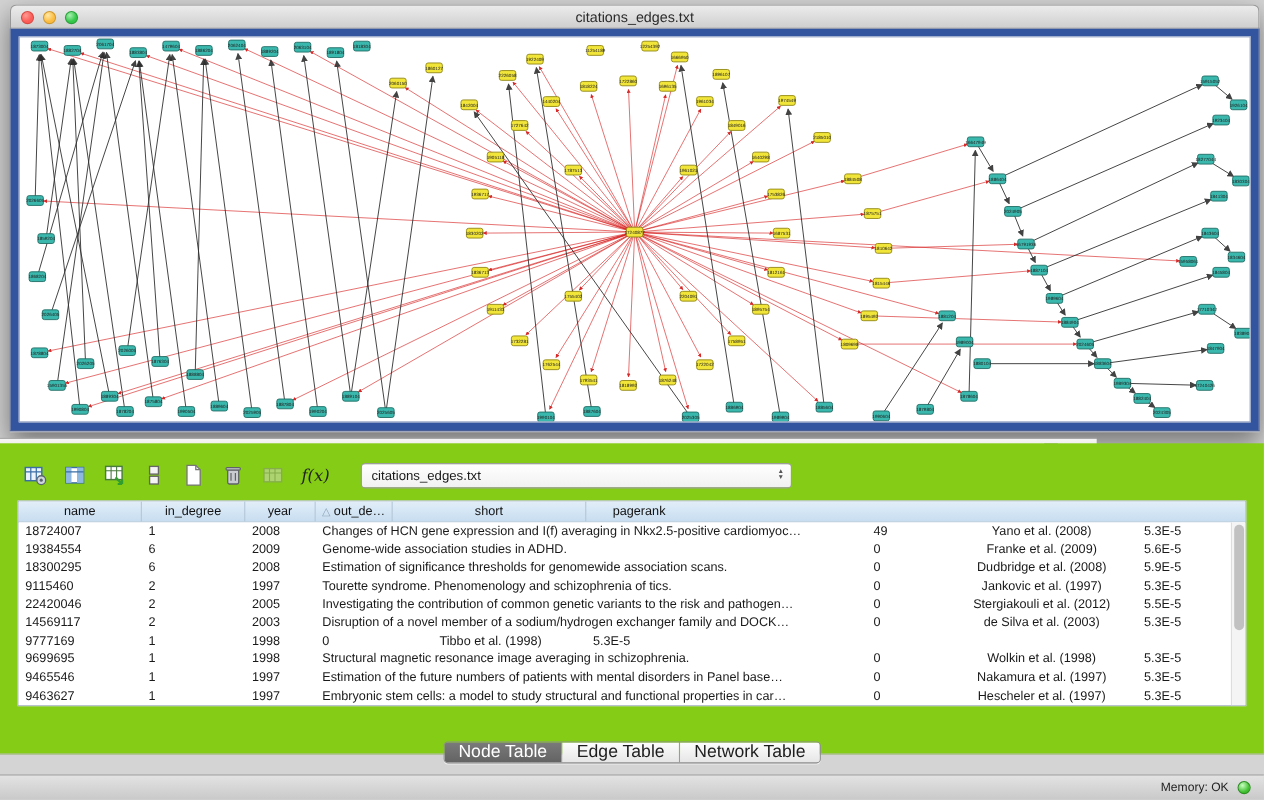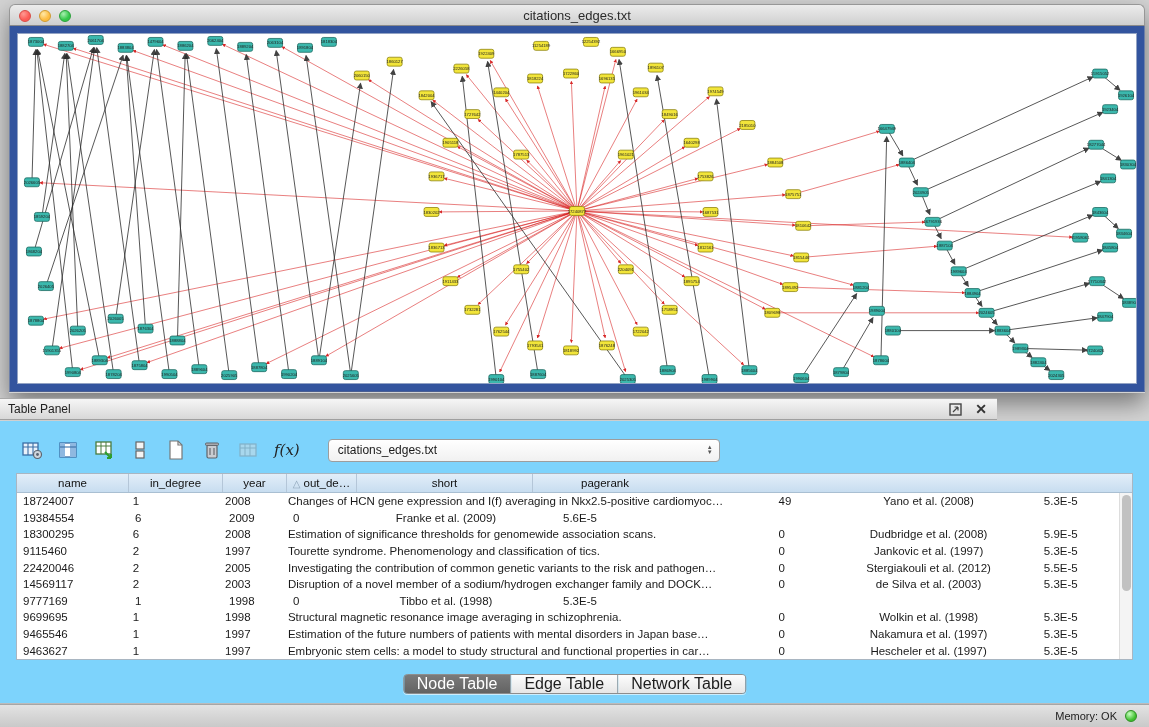--- a/index.html
+++ b/index.html
@@ -37,22 +37,22 @@
     position:absolute; left:0; top:398px; width:997px; height:22px;
     background:linear-gradient(#f6f6f6,#d8d8d8);
     border-top:1px solid #a8a8a8; border-bottom:1px solid #9f9f9f;
     display:flex; align-items:center; font-size:12px; color:#222; padding:0 8px;
   }
   .panel-header .spacer { flex:1; }
   .hdr-icon { width:16px; height:16px; display:flex; align-items:center; justify-content:center; margin-left:10px; cursor:default; }
   .close-glyph { font-size:14px; font-weight:bold; color:#333; }
 
   .panel-body {
-    position:absolute; left:0; top:421px; width:1149px; height:283px;
-    background:#7dd3fc; border-bottom:1px solid #bbb;
+    position:absolute; left:0; top:403px; width:1149px; height:283px;
+    background:#84cc16; border-bottom:1px solid #bbb;
   }
 
   
   .toolbar { display:flex; align-items:center; gap:12px; padding:14px 0 0 20px; height:44px; }
   .tb-icon { width:24px; height:24px; display:flex; align-items:center; justify-content:center; }
   .fx { font-family:"DejaVu Serif", serif; font-style:italic; font-size:15px; color:#222; padding:0 2px; }
   .dropdown {
     margin-left:14px; width:392px; height:23px; border:1px solid #9d9d9d; border-radius:4px;
     background:linear-gradient(#ffffff,#f1f1f1); display:flex; align-items:center;
     font-size:12px; padding:0 6px 0 9px; position:relative; box-shadow:inset 0 1px 0 #fff;
@@ -74,21 +74,21 @@
   .sort { color:#8fa6ba; margin-right:3px; font-size:10px; }
   .grid-body { height:166px; background:#fff; overflow:hidden; }
   .trow { display:flex; height:16.6px; font-size:11.5px; align-items:center; background:#fff; }
   .tcell { padding:0 4px 0 6px; overflow:hidden; white-space:nowrap; }
   .c0 { width:112px; }
   .c1 { width:94px; }
   .c2 { width:64px; }
   .c3 { width:501px; }
   .c4 { width:70px; }
   .c5 { width:176px; }
-  .c6 { width:96px;margin-left:24px; }
+  .c6 { width:96px; }
   .tcell.c5 { text-align:center; }
   .hcell.c6 { border-right:none; }
 
   .vscroll {
     position:absolute; right:0; top:19px; bottom:0; width:13px;
     background:#f4f4f4; border-left:1px solid #ddd;
   }
   .vthumb { position:absolute; left:1.5px; top:2px; width:9px; height:96px; border-radius:5px; background:#c1c1c1; }
 
   
@@ -825,38 +825,39 @@
           <div class="tcell c2">2008</div>
           <div class="tcell c3">Changes of HCN gene expression and I(f) averaging in Nkx2.5-positive cardiomyoc…</div>
           <div class="tcell c4">49</div>
           <div class="tcell c5">Yano et al. (2008)</div>
           <div class="tcell c6">5.3E-5</div>
         </div>
         <div class="trow">
           <div class="tcell c0">19384554</div>
           <div class="tcell c1">6</div>
           <div class="tcell c2">2009</div>
+          <div class="tcell c3">Genome-wide association studies in ADHD.</div>
           <div class="tcell c4">0</div>
           <div class="tcell c5">Franke et al. (2009)</div>
           <div class="tcell c6">5.6E-5</div>
         </div>
         <div class="trow">
           <div class="tcell c0">18300295</div>
           <div class="tcell c1">6</div>
           <div class="tcell c2">2008</div>
           <div class="tcell c3">Estimation of significance thresholds for genomewide association scans.</div>
           <div class="tcell c4">0</div>
           <div class="tcell c5">Dudbridge et al. (2008)</div>
           <div class="tcell c6">5.9E-5</div>
         </div>
         <div class="trow">
           <div class="tcell c0">9115460</div>
           <div class="tcell c1">2</div>
           <div class="tcell c2">1997</div>
-          <div class="tcell c3">Tourette syndrome. Phenomenology and classification of tics.</div>
+          <div class="tcell c3">Tourette syndrome. Phenomenology and schizophrenia of tics.</div>
           <div class="tcell c4">0</div>
           <div class="tcell c5">Jankovic et al. (1997)</div>
           <div class="tcell c6">5.3E-5</div>
         </div>
         <div class="trow">
           <div class="tcell c0">22420046</div>
           <div class="tcell c1">2</div>
           <div class="tcell c2">2005</div>
           <div class="tcell c3">Investigating the contribution of common genetic variants to the risk and pathogen…</div>
           <div class="tcell c4">0</div>
@@ -886,21 +887,21 @@
           <div class="tcell c2">1998</div>
           <div class="tcell c3">Structural magnetic resonance image averaging in schizophrenia.</div>
           <div class="tcell c4">0</div>
           <div class="tcell c5">Wolkin et al. (1998)</div>
           <div class="tcell c6">5.3E-5</div>
         </div>
         <div class="trow">
           <div class="tcell c0">9465546</div>
           <div class="tcell c1">1</div>
           <div class="tcell c2">1997</div>
-          <div class="tcell c3">Estimation of the future numbers of patients with mental disorders in Japan base…</div>
+          <div class="tcell c3">Estimation of the future numbers of patients with mental disorders in Panel base…</div>
           <div class="tcell c4">0</div>
           <div class="tcell c5">Nakamura et al. (1997)</div>
           <div class="tcell c6">5.3E-5</div>
         </div>
         <div class="trow">
           <div class="tcell c0">9463627</div>
           <div class="tcell c1">1</div>
           <div class="tcell c2">1997</div>
           <div class="tcell c3">Embryonic stem cells: a model to study structural and functional properties in car…</div>
           <div class="tcell c4">0</div>

